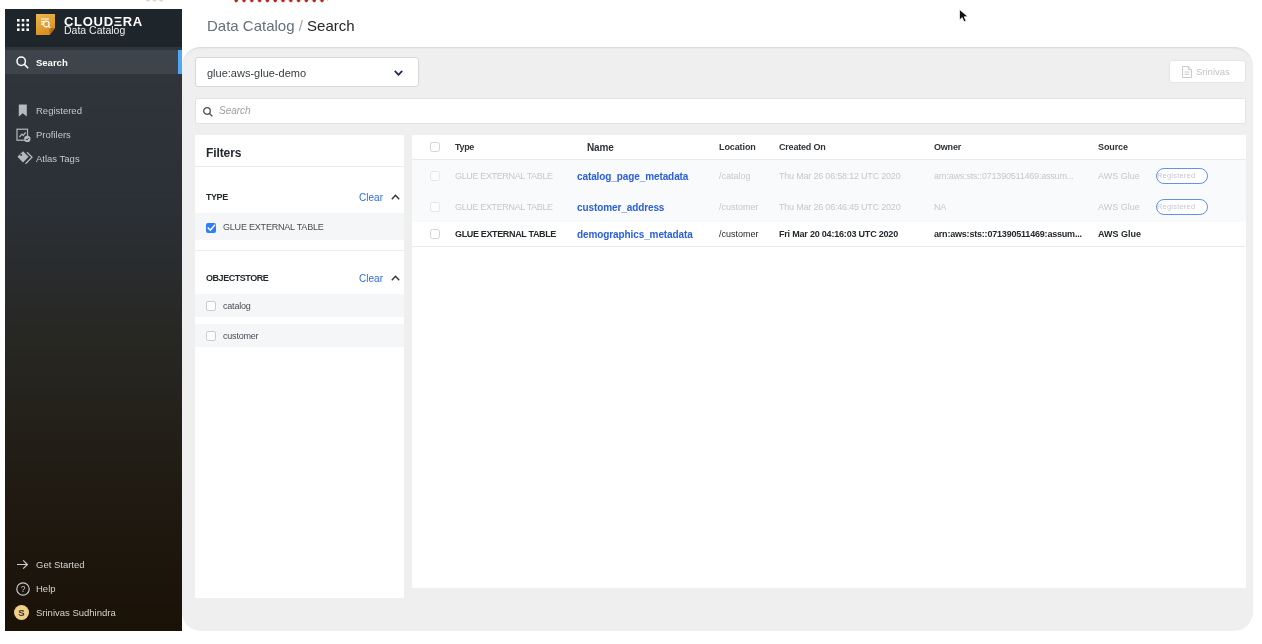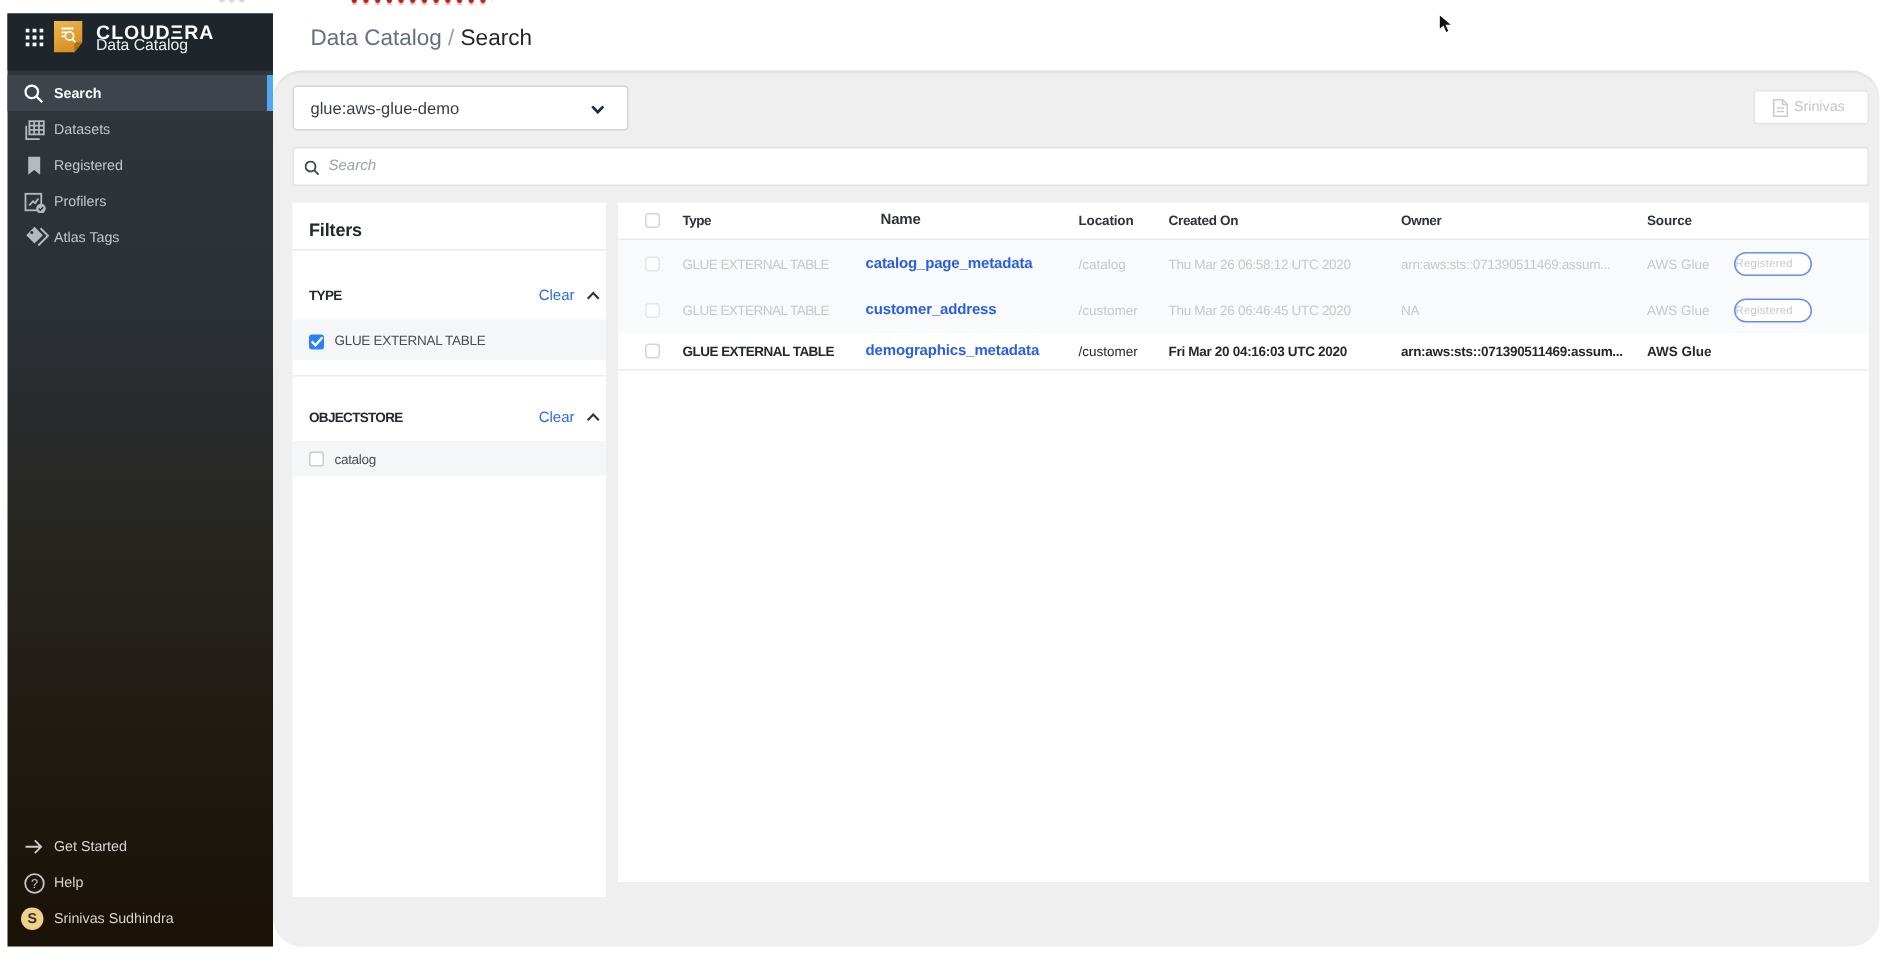--- a/index.html
+++ b/index.html
@@ -130,30 +130,20 @@
 
   <div class="abs mitem" id="mi-search">
     <svg width="13" height="13" viewBox="0 0 13 13">
         <g stroke="#fff" stroke-width="1.5" fill="none">
           <circle cx="5.2" cy="5.2" r="4.2"></circle>
           <path d="M8.4 8.4 L12.2 12.2"></path>
         </g>
       </svg>
     <span>Search</span>
   </div>
-  <div class="abs mitem" id="mi-datasets">
-    <svg width="14" height="14" viewBox="0 0 14 14">
-        <g stroke="#b4bac0" stroke-width="1.2" fill="none">
-          <path d="M1.5 3.8 V12.8 H10.5"></path>
-          <rect x="3.6" y="0.8" width="9.6" height="8.8"></rect>
-          <path d="M6.8 0.8 V9.6 M10 0.8 V9.6 M3.6 3.7 H13.2 M3.6 6.6 H13.2"></path>
-        </g>
-      </svg>
-    <span>Datasets</span>
-  </div>
   <div class="abs mitem" id="mi-bookmarks">
     <svg width="13" height="13" viewBox="0 0 13 13">
         <path d="M2.8 0.5 H10.8 V12.5 L6.8 9.3 L2.8 12.5 Z" fill="#b4bac0"></path>
       </svg>
     <span>Registered</span>
   </div>
   <div class="abs mitem" id="mi-profilers">
     <svg width="15" height="14" viewBox="0 0 15 14">
         <g stroke="#b4bac0" stroke-width="1.2" fill="none">
           <rect x="1" y="1.2" width="10.5" height="11"></rect>
@@ -243,20 +233,24 @@
     </div>
     <div id="fsec2line"></div>
     <div class="fsec-h" style="top:138px;">OBJECTSTORE</div>
     <div class="fclear" style="top:137.5px;">Clear</div>
     <svg class="fchev" style="top:140px;" width="9" height="6" viewBox="0 0 9 6">
         <path d="M0.8 5.2 L4.5 1.3 L8.2 5.2" stroke="#30353a" stroke-width="1.4" fill="none"></path>
       </svg>
     <div class="frow" style="top:159px;">
       <div class="cb off"></div>
       <div class="lbl">catalog</div>
+    </div>
+    <div class="frow" style="top:189px;">
+      <div class="cb off"></div>
+      <div class="lbl">customer</div>
     </div>
   </div>
 
   <div class="abs" id="dtable">
     <div class="trow" id="thead">
       <div class="tcb"></div>
       <div class="tc c-type">Type</div>
       <div class="tc c-name" style="font-size:10px;color:#2f3337;padding-left:10px;">Name</div>
       <div class="tc c-loc">Location</div>
       <div class="tc c-date">Created On</div>

